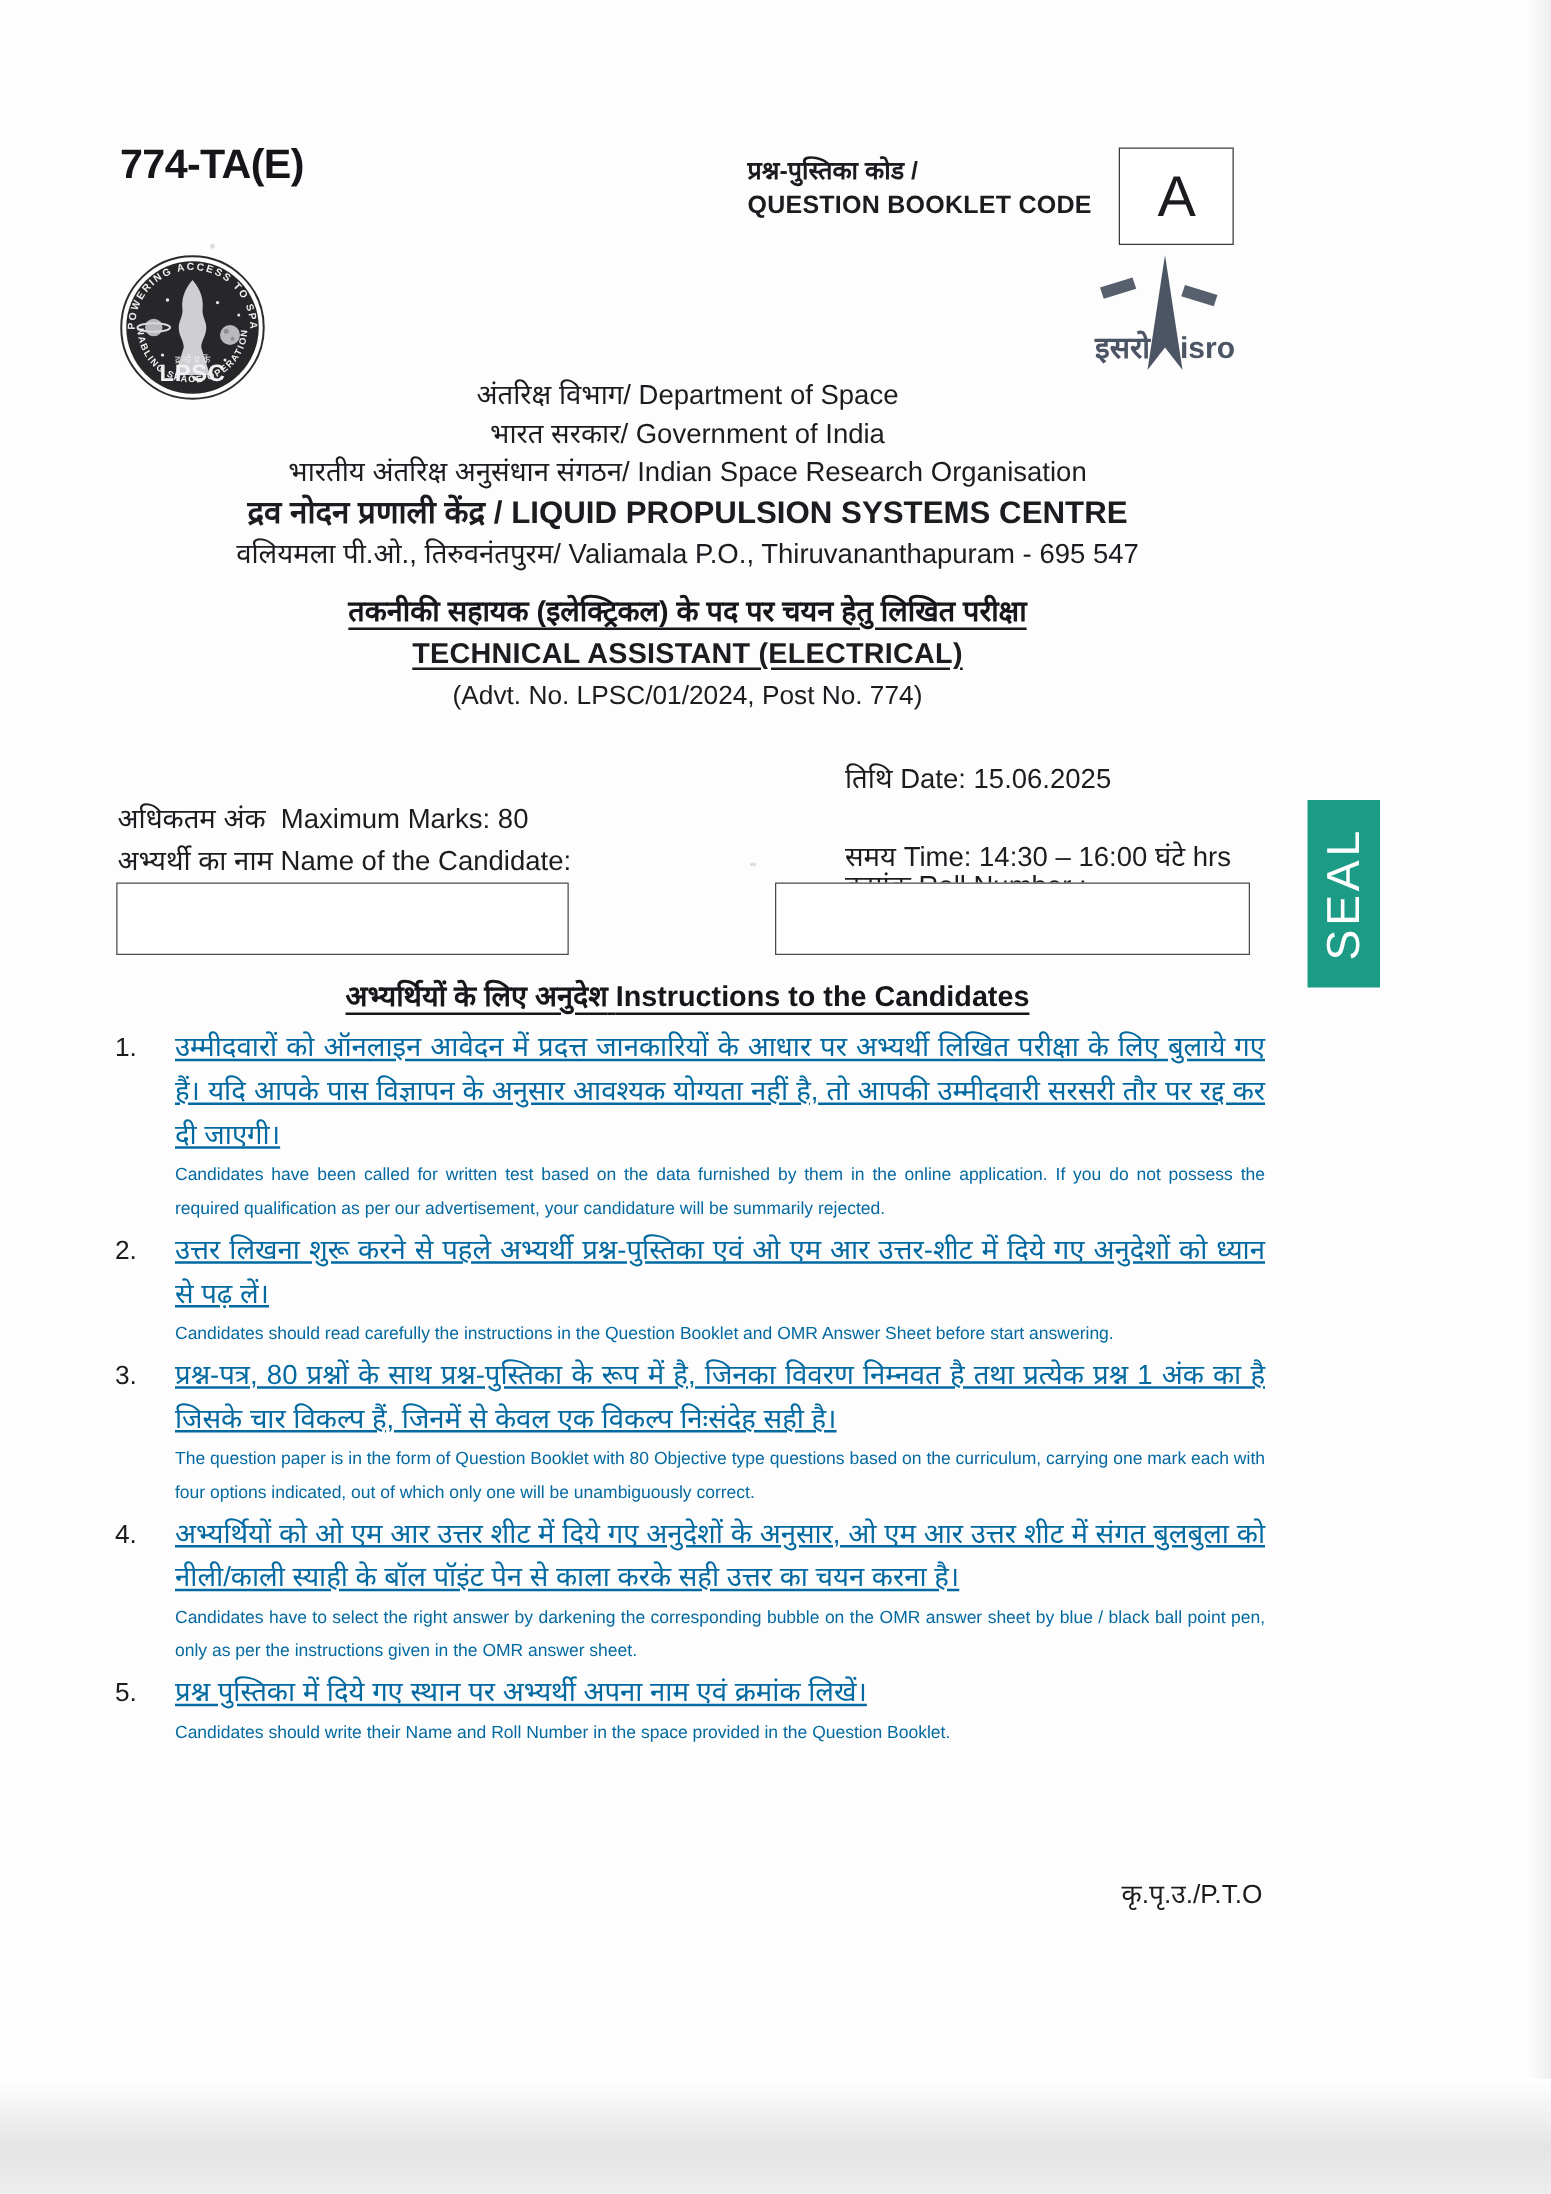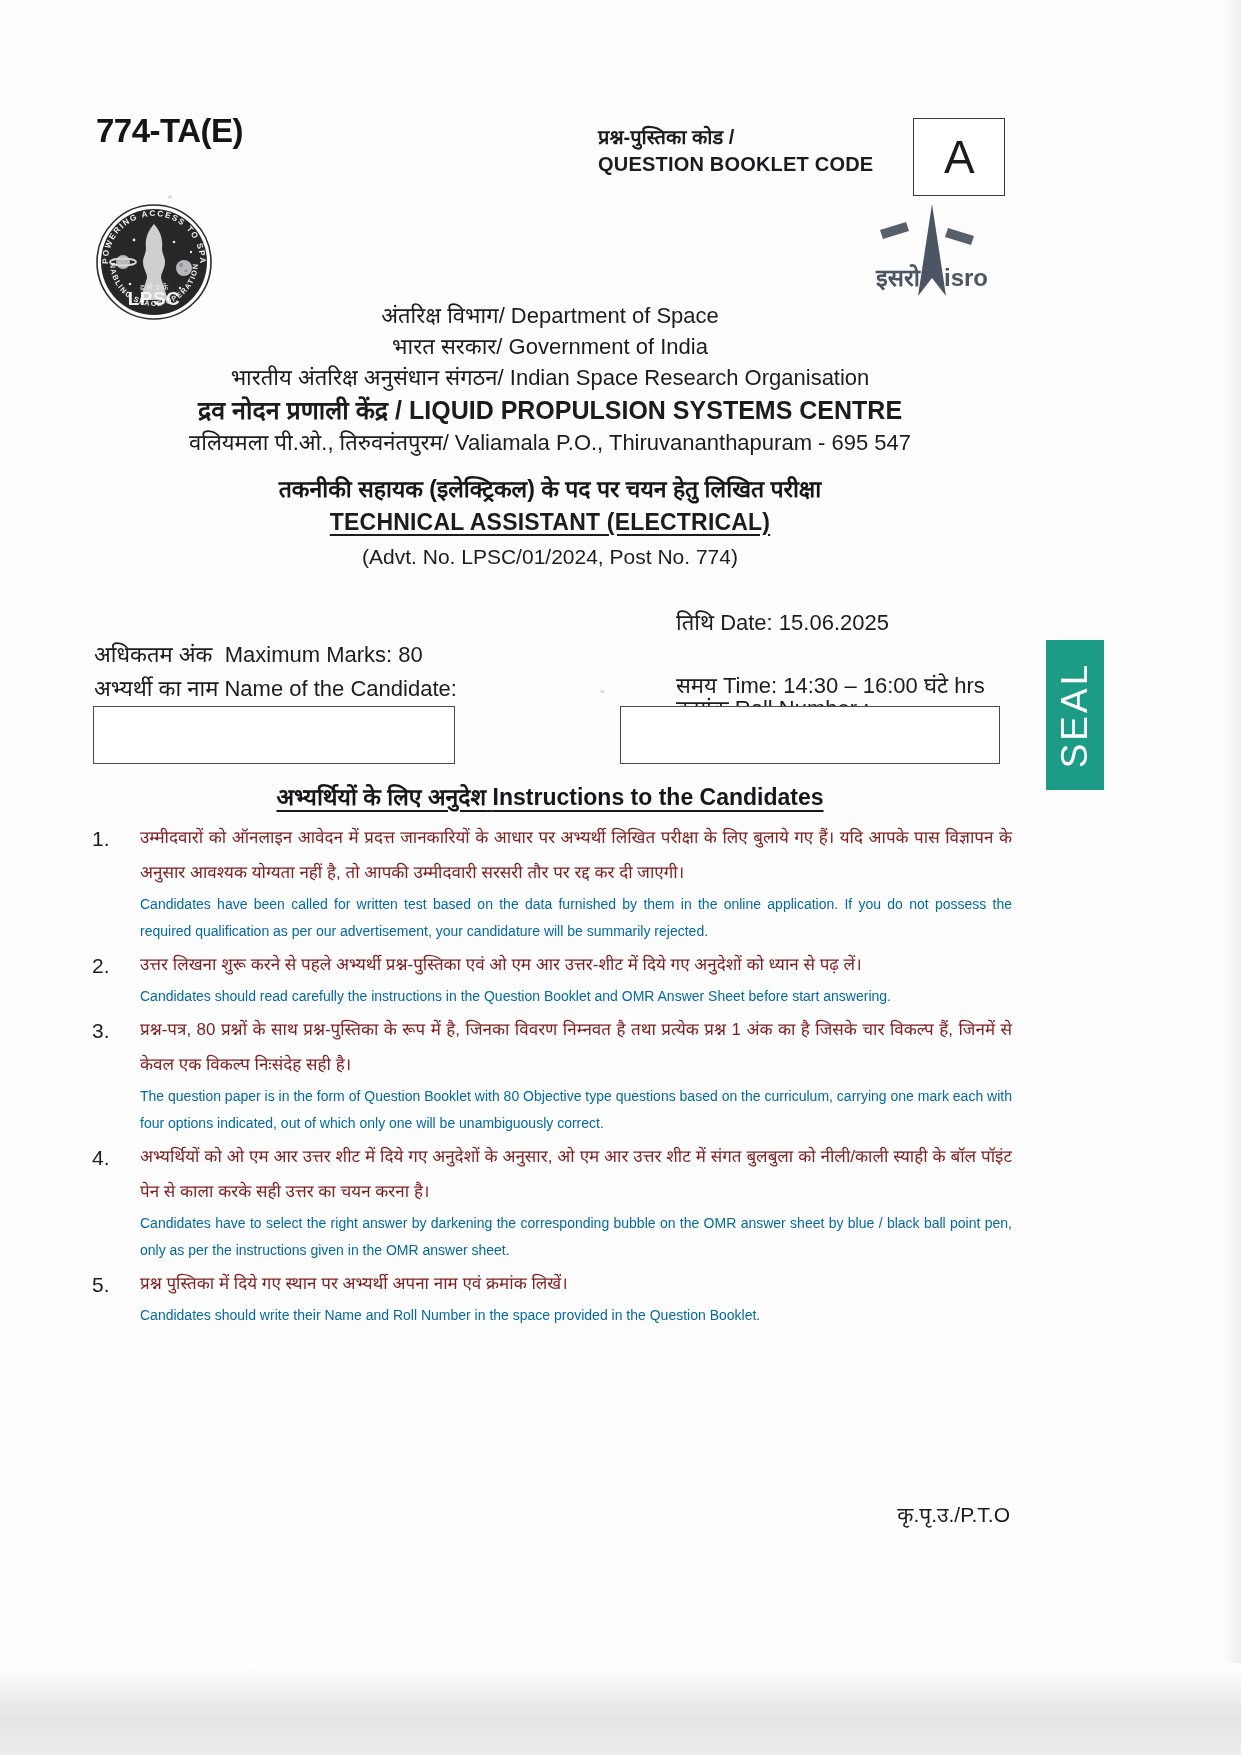--- a/index.html
+++ b/index.html
@@ -43,21 +43,21 @@
     letter-spacing: -.5px;
     color: #15161a;
   }
 
   .qbc-wrap {
     position: absolute;
     left: 598px;
     top: 118px;
     display: flex;
     align-items: flex-start;
-    gap: 40px;
+    gap: 22px;
   }
   .qbc-labels { padding-top: 6px; }
   .qbc-hi {
     font-size: 20px;
     font-weight: bold;
     line-height: 1.35;
     color: #1b1c20;
   }
   .qbc-en {
     font-size: 20px;
@@ -119,20 +119,21 @@
   .exam {
     position: absolute;
     left: 0;
     top: 472px;
     width: 1100px;
     text-align: center;
   }
   .exam-hi {
     font-size: 23px;
     font-weight: bold;
+    text-decoration: underline;
     text-underline-offset: 5px;
     line-height: 34px;
     color: #16171b;
   }
   .exam-en1 {
     font-size: 23px;
     font-weight: bold;
     line-height: 33px;
     letter-spacing: .2px;
   }
@@ -254,25 +255,26 @@
   }
   .instr-num {
     width: 48px;
     flex: 0 0 48px;
     font-size: 21px;
     line-height: 34px;
     padding-top: 2px;
   }
   .instr-body { flex: 1 1 auto; }
   .instr-hi {
-    font-size: 17px;
+    font-size: 22px;
     line-height: 35px;
-    color: #7f1d1d;
+    color: #0369a1;
     text-align: justify;
     text-align-last: left;
+    text-decoration: underline;
   }
   .instr-en {
     font-size: 14px;
     line-height: 27px;
     color: #0369a1;
     text-align: justify;
     text-align-last: left;
     padding-top: 1px;
   }
 

